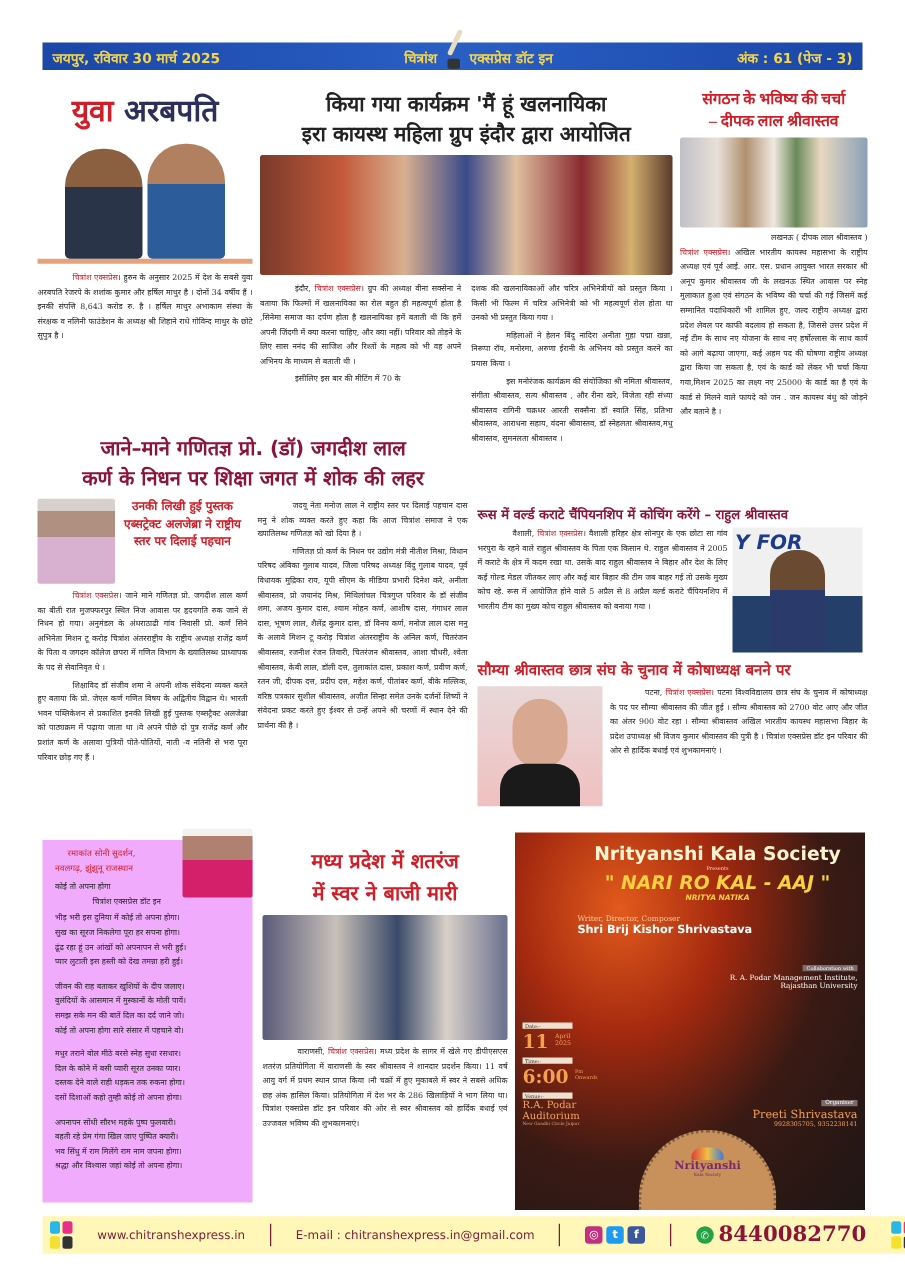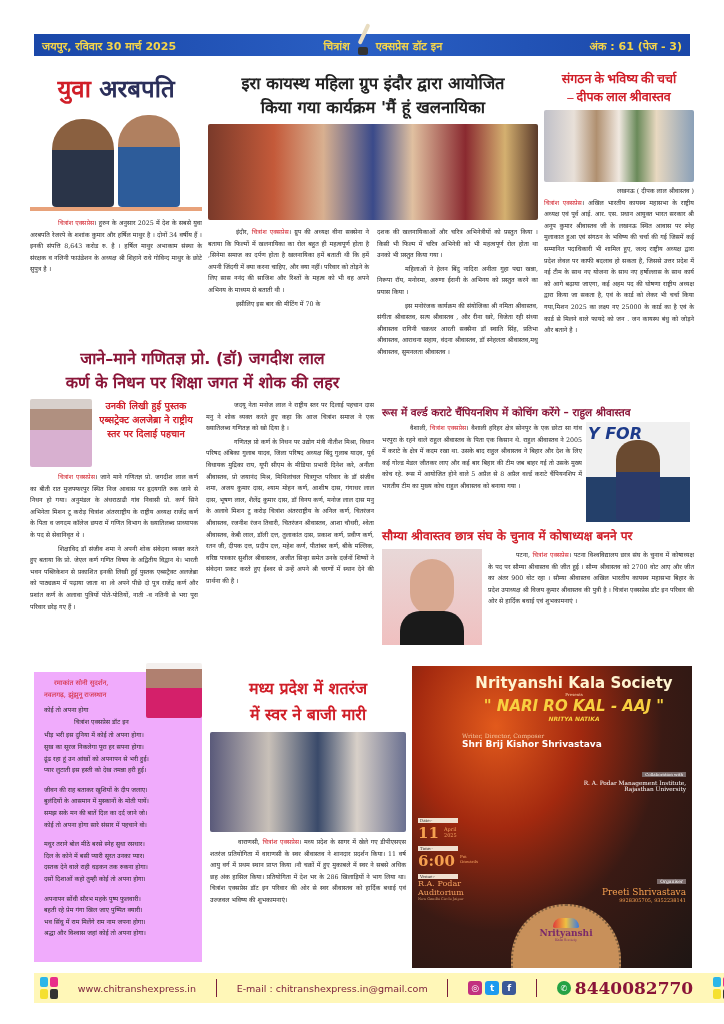--- a/index.html
+++ b/index.html
@@ -58,22 +58,22 @@
     <div style="width:62px;height:88px;background:linear-gradient(180deg,#8a6040 0 35%,#2a3448 35%);border-radius:30px 30px 4px 4px;"></div>
     <div style="width:62px;height:92px;background:linear-gradient(180deg,#b08060 0 35%,#2d5c9a 35%);border-radius:30px 30px 4px 4px;"></div>
   </div>
   <div class="txt" style="margin-top:6px;">
     <p class="ind"><span class="red">चित्रांश एक्सप्रेस</span><span>। हुरुन के अनुसार 2025 में देश के सबसे युवा अरबपति रेजरपे के शशांक कुमार और हर्षिल माथुर है । दोनों 34 वर्षीय हैं । इनकी संपत्ति 8,643 करोड रु. है ।          हर्षिल माथुर अभाकाम संस्था के संरक्षक व नलिनी फाउंडेशन के अध्यक्ष श्री शिहाने राधे गोविन्द माथुर के छोटे सुपुत्र है ।</span></p>
   </div>
 </div>
 
 <div class="abs" style="left:208px;top:72px;width:330px;">
   <div class="head" style="text-align:center;font-size:16.5px;color:#222;line-height:24px;">
+    <div>किया गया कार्यक्रम 'मैं हूं खलनायिका</div>
     <div>इरा कायस्थ महिला ग्रुप इंदौर द्वारा आयोजित</div>
-    <div>किया गया कार्यक्रम 'मैं हूं खलनायिका</div>
   </div>
   <div class="photo" style="margin-top:4px;height:96px;background:linear-gradient(90deg,#7a3a2a,#c45a3a 20%,#d8b090 35%,#3a4a8a 50%,#e0c0a0 62%,#8a2a30 78%,#d4b070 90%,#5a3a2a);"></div>
   <div style="display:flex;gap:8px;margin-top:6px;">
     <div class="txt" style="width:161px;">
       <p class="ind"><span>इंदौर,</span> <span class="red">चित्रांश एक्सप्रेस</span><span>। ग्रुप की अध्यक्ष वीना सक्सेना ने बताया कि फिल्मों में खलनायिका का रोल बहुत ही महत्वपूर्ण होता है ,सिनेमा समाज का दर्पण होता है खलनायिका हमें बताती थी कि हमें अपनी जिंदगी में क्या करना चाहिए, और क्या नहीं। परिवार को तोड़ने के लिए सास ननंद की साजिश और रिश्तों के महत्व को भी वह अपने अभिनय के माध्यम से बताती थी ।</span></p>
       <p class="ind">इसीलिए इस बार की मीटिंग में 70 के</p>
     </div>
     <div class="txt" style="width:161px;">
       <p>दशक की खलनायिकाओं और चरित्र अभिनेत्रीयों को प्रस्तुत किया । किसी भी फिल्म में चरित्र अभिनेत्री को भी महत्वपूर्ण रोल होता था उनको भी प्रस्तुत किया गया ।</p>
       <p class="ind">महिलाओं ने हेलन बिंदु नादिरा अनीता गुहा पद्मा खन्ना, निरूपा रॉय, मनोरमा, अरुणा ईरानी के अभिनय को प्रस्तुत करने का प्रयास किया ।</p>

